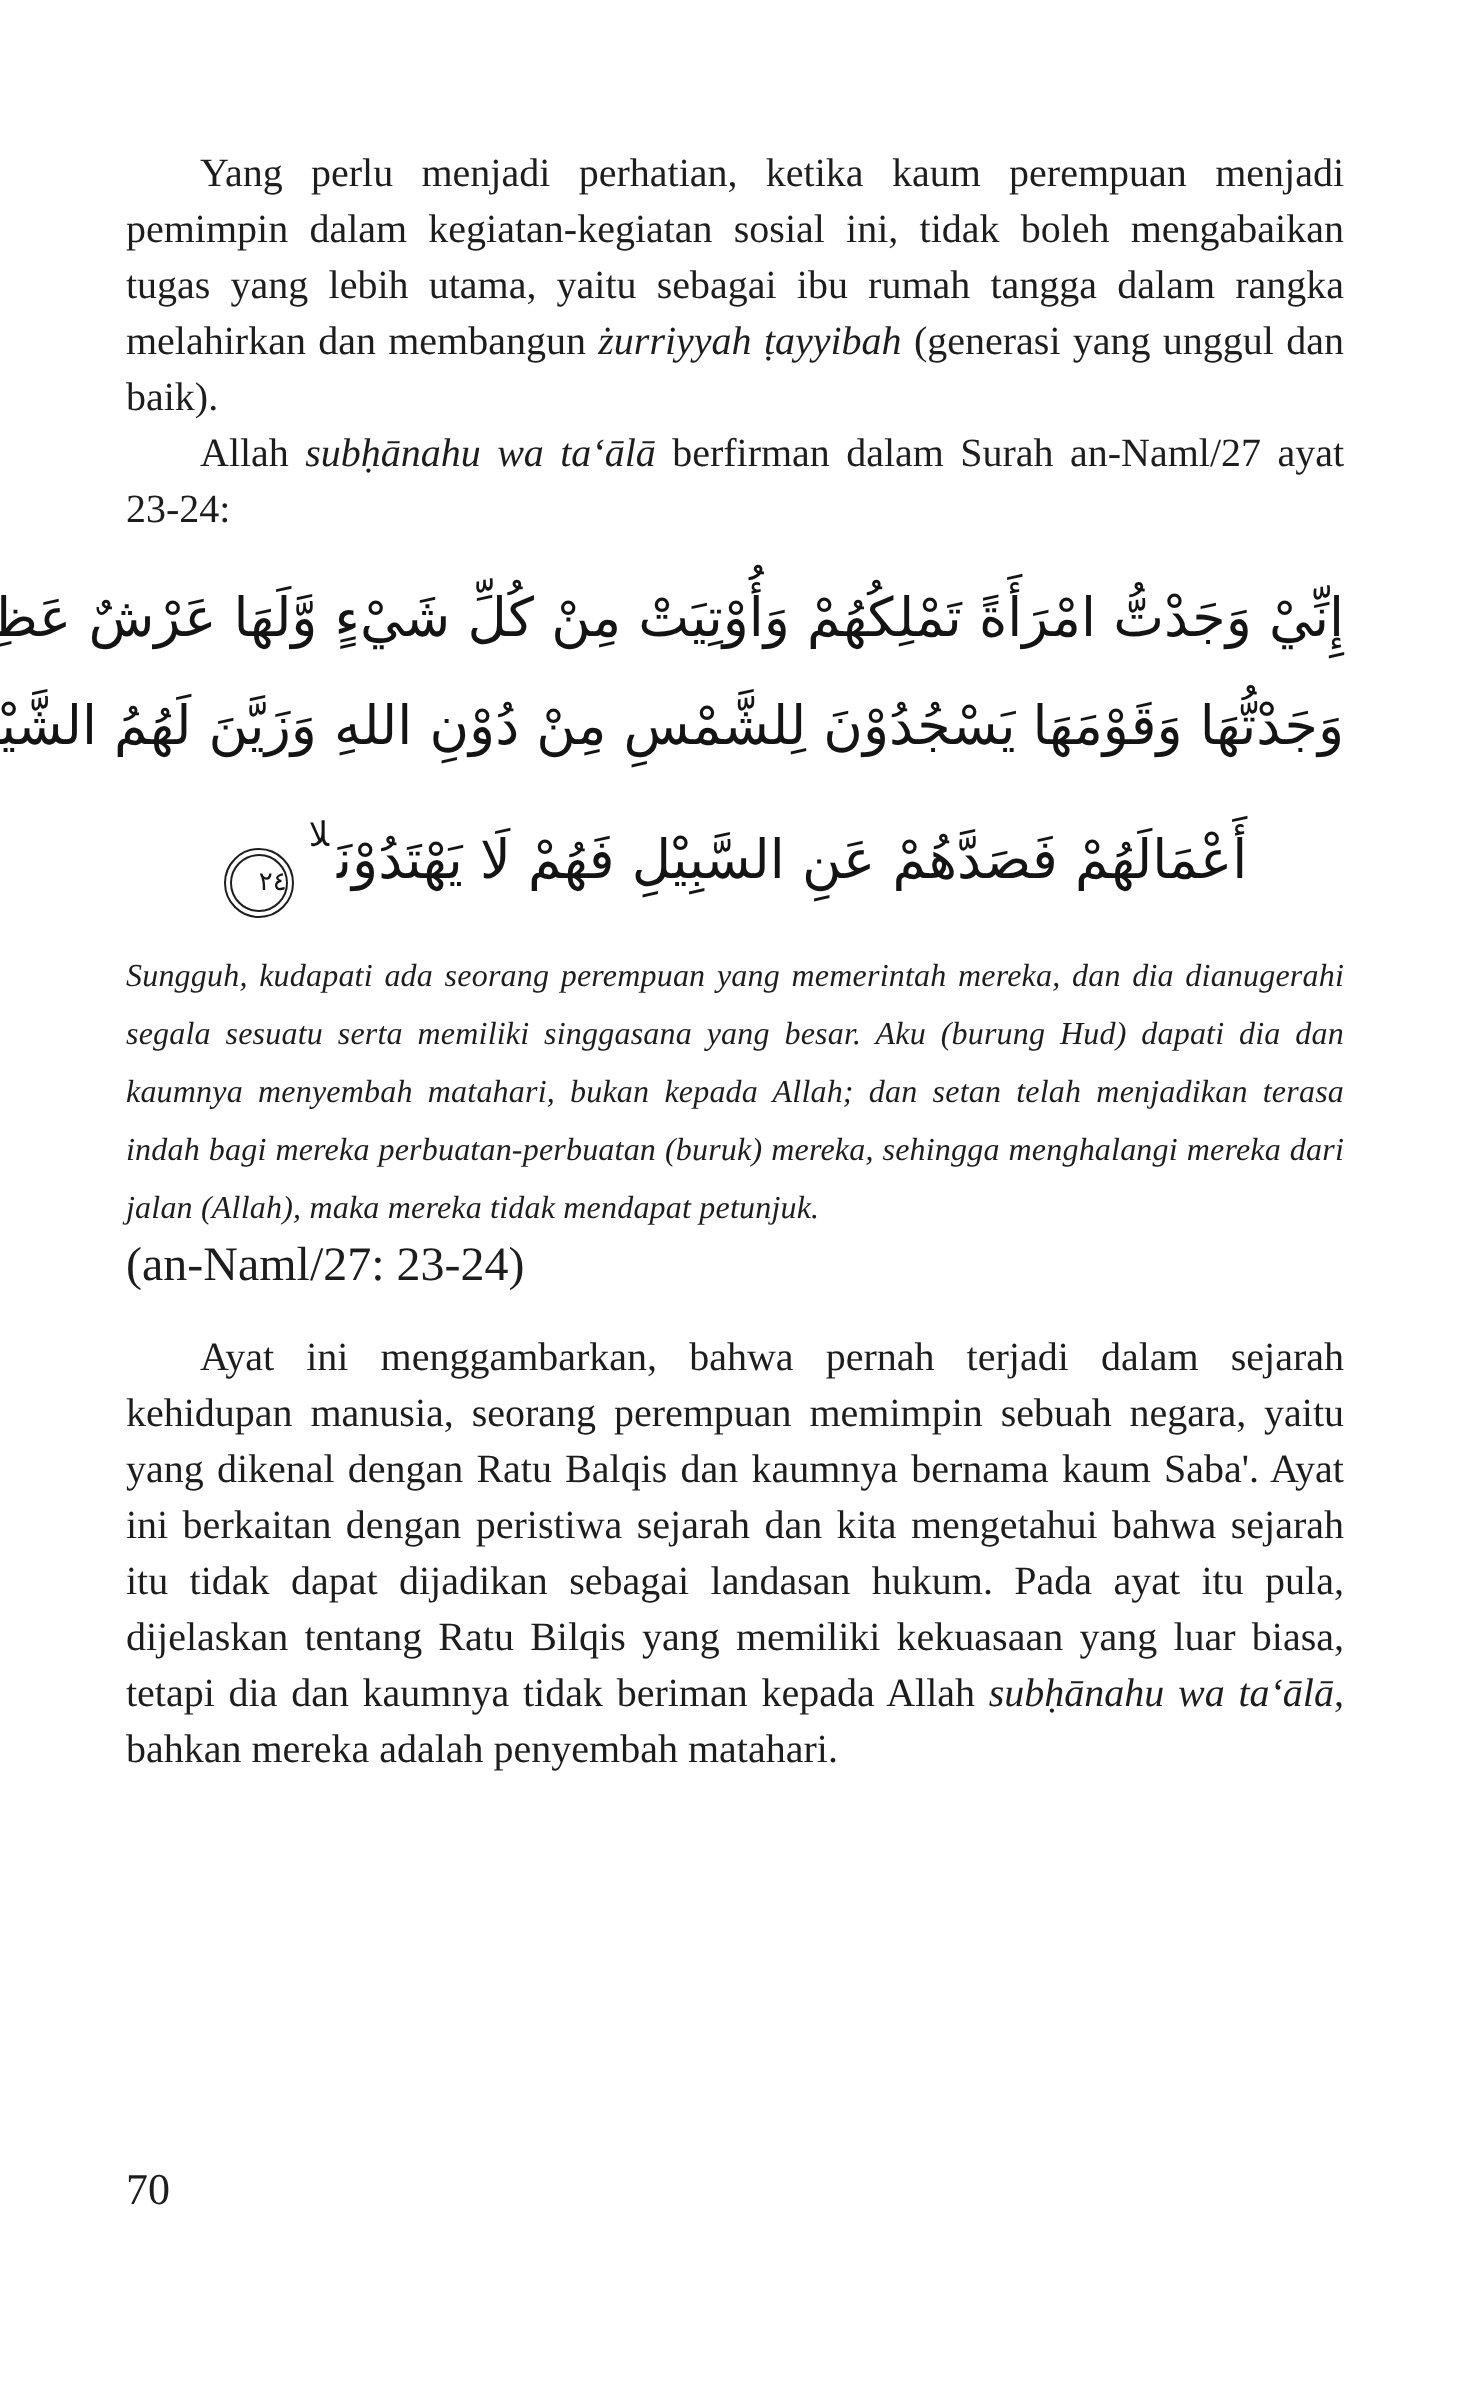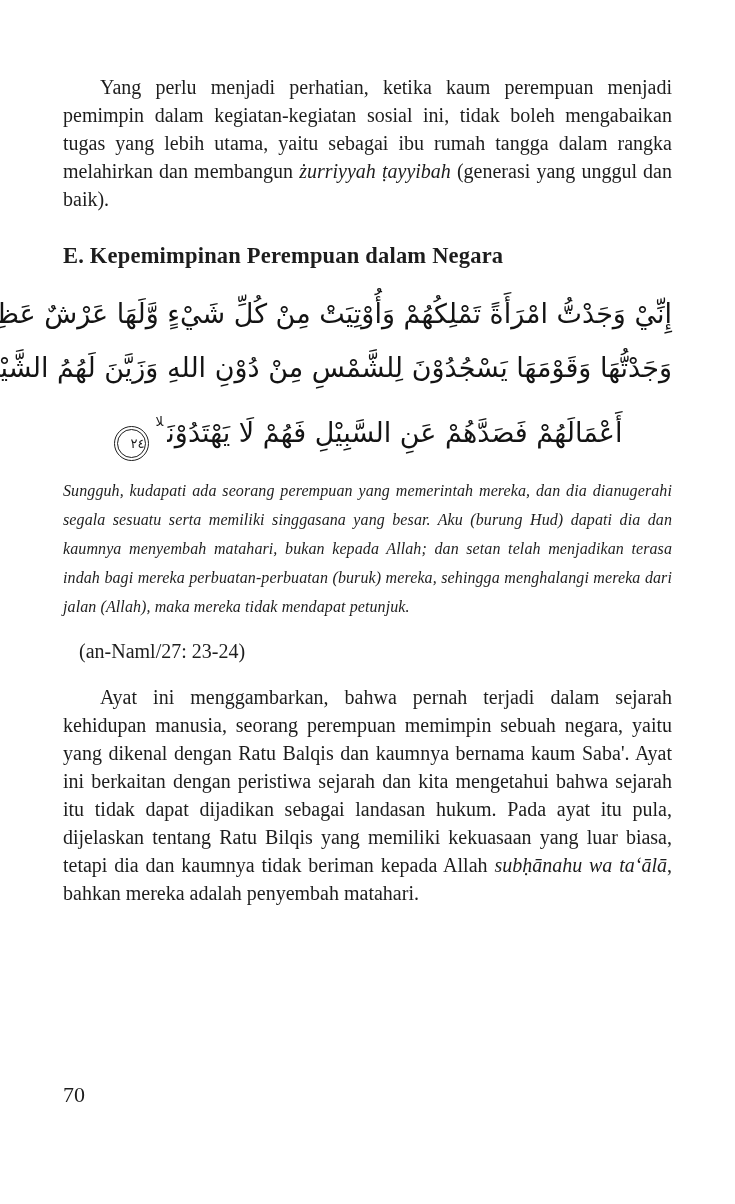--- a/index.html
+++ b/index.html
@@ -51,35 +51,35 @@
     border: 1.5px solid #1d1d1d;
     outline: 1px solid #1d1d1d;
     outline-offset: 2px;
     border-radius: 50%;
     font-size: 13px;
     line-height: 1;
     vertical-align: -6px;
     margin: 0 10px 0 4px;
   }
   .waqf {
-    font-size: 13px;
+    font-size: 17px;
     vertical-align: 16px;
     margin-right: 4px;
   }
   p.translation {
     font-size: 16px;
     line-height: 29px;
     text-align: justify;
     margin: 16px 0 0 0;
   }
   p.translation em { font-style: italic; letter-spacing: 0.1px; }
   p.verse-ref {
-    font-size: 20px;
+    font-size: 24px;
     line-height: 29px;
-    margin: 16px;
+    margin: 0;
   }
   p.commentary { margin-top: 17px; }
   .footer {
     position: absolute;
     left: 63px;
     right: 63px;
     top: 1082px;
     display: flex;
     justify-content: space-between;
     align-items: baseline;
@@ -88,22 +88,22 @@
   .footer .running-title { font-style: italic; }
 </style>
 </head>
 <body>
 
 <div class="page">
   <div class="content">
 
     <p class="body"><span>Yang perlu menjadi perhatian, ketika kaum perempuan menjadi pemimpin dalam kegiatan-kegiatan sosial ini, tidak boleh mengabaikan tugas yang lebih utama, yaitu sebagai ibu rumah tangga dalam rangka melahirkan dan membangun </span><em>żurriyyah ṭayyibah</em><span> (generasi yang unggul dan baik).</span></p>
 
-    <h2 class="section-heading">E. Kepemimpinan Perempuan dalam Negara</h2>
 
+    <p class="body"><span>Allah </span><em>subḥānahu wa ta‘ālā</em><span> berfirman dalam Surah an-Naml/27 ayat 23-24:</span></p>
 
     <div class="quran">
       <div class="qline"><span>إِنِّيْ وَجَدْتُّ امْرَأَةً تَمْلِكُهُمْ وَأُوْتِيَتْ مِنْ كُلِّ شَيْءٍ وَّلَهَا عَرْشٌ عَظِيْمٌ</span></div>
       <div class="qline"><span>وَجَدْتُّهَا وَقَوْمَهَا يَسْجُدُوْنَ لِلشَّمْسِ مِنْ دُوْنِ اللهِ وَزَيَّنَ لَهُمُ الشَّيْطَانُ</span></div>
       <div class="qline"><span>أَعْمَالَهُمْ فَصَدَّهُمْ عَنِ السَّبِيْلِ فَهُمْ لَا يَهْتَدُوْنَ</span><span class="waqf">لا</span><span class="ayah-marker">
             <span>٢٤</span>
           </span></div>
     </div>
 
     <p class="translation"><em>Sungguh, kudapati ada seorang perempuan yang memerintah mereka, dan dia dianugerahi segala sesuatu serta memiliki singgasana yang besar. Aku (burung Hud) dapati dia dan kaumnya menyembah matahari, bukan kepada Allah; dan setan telah menjadikan terasa indah bagi mereka perbuatan-perbuatan (buruk) mereka, sehingga menghalangi mereka dari jalan (Allah), maka mereka tidak mendapat petunjuk.</em></p>

